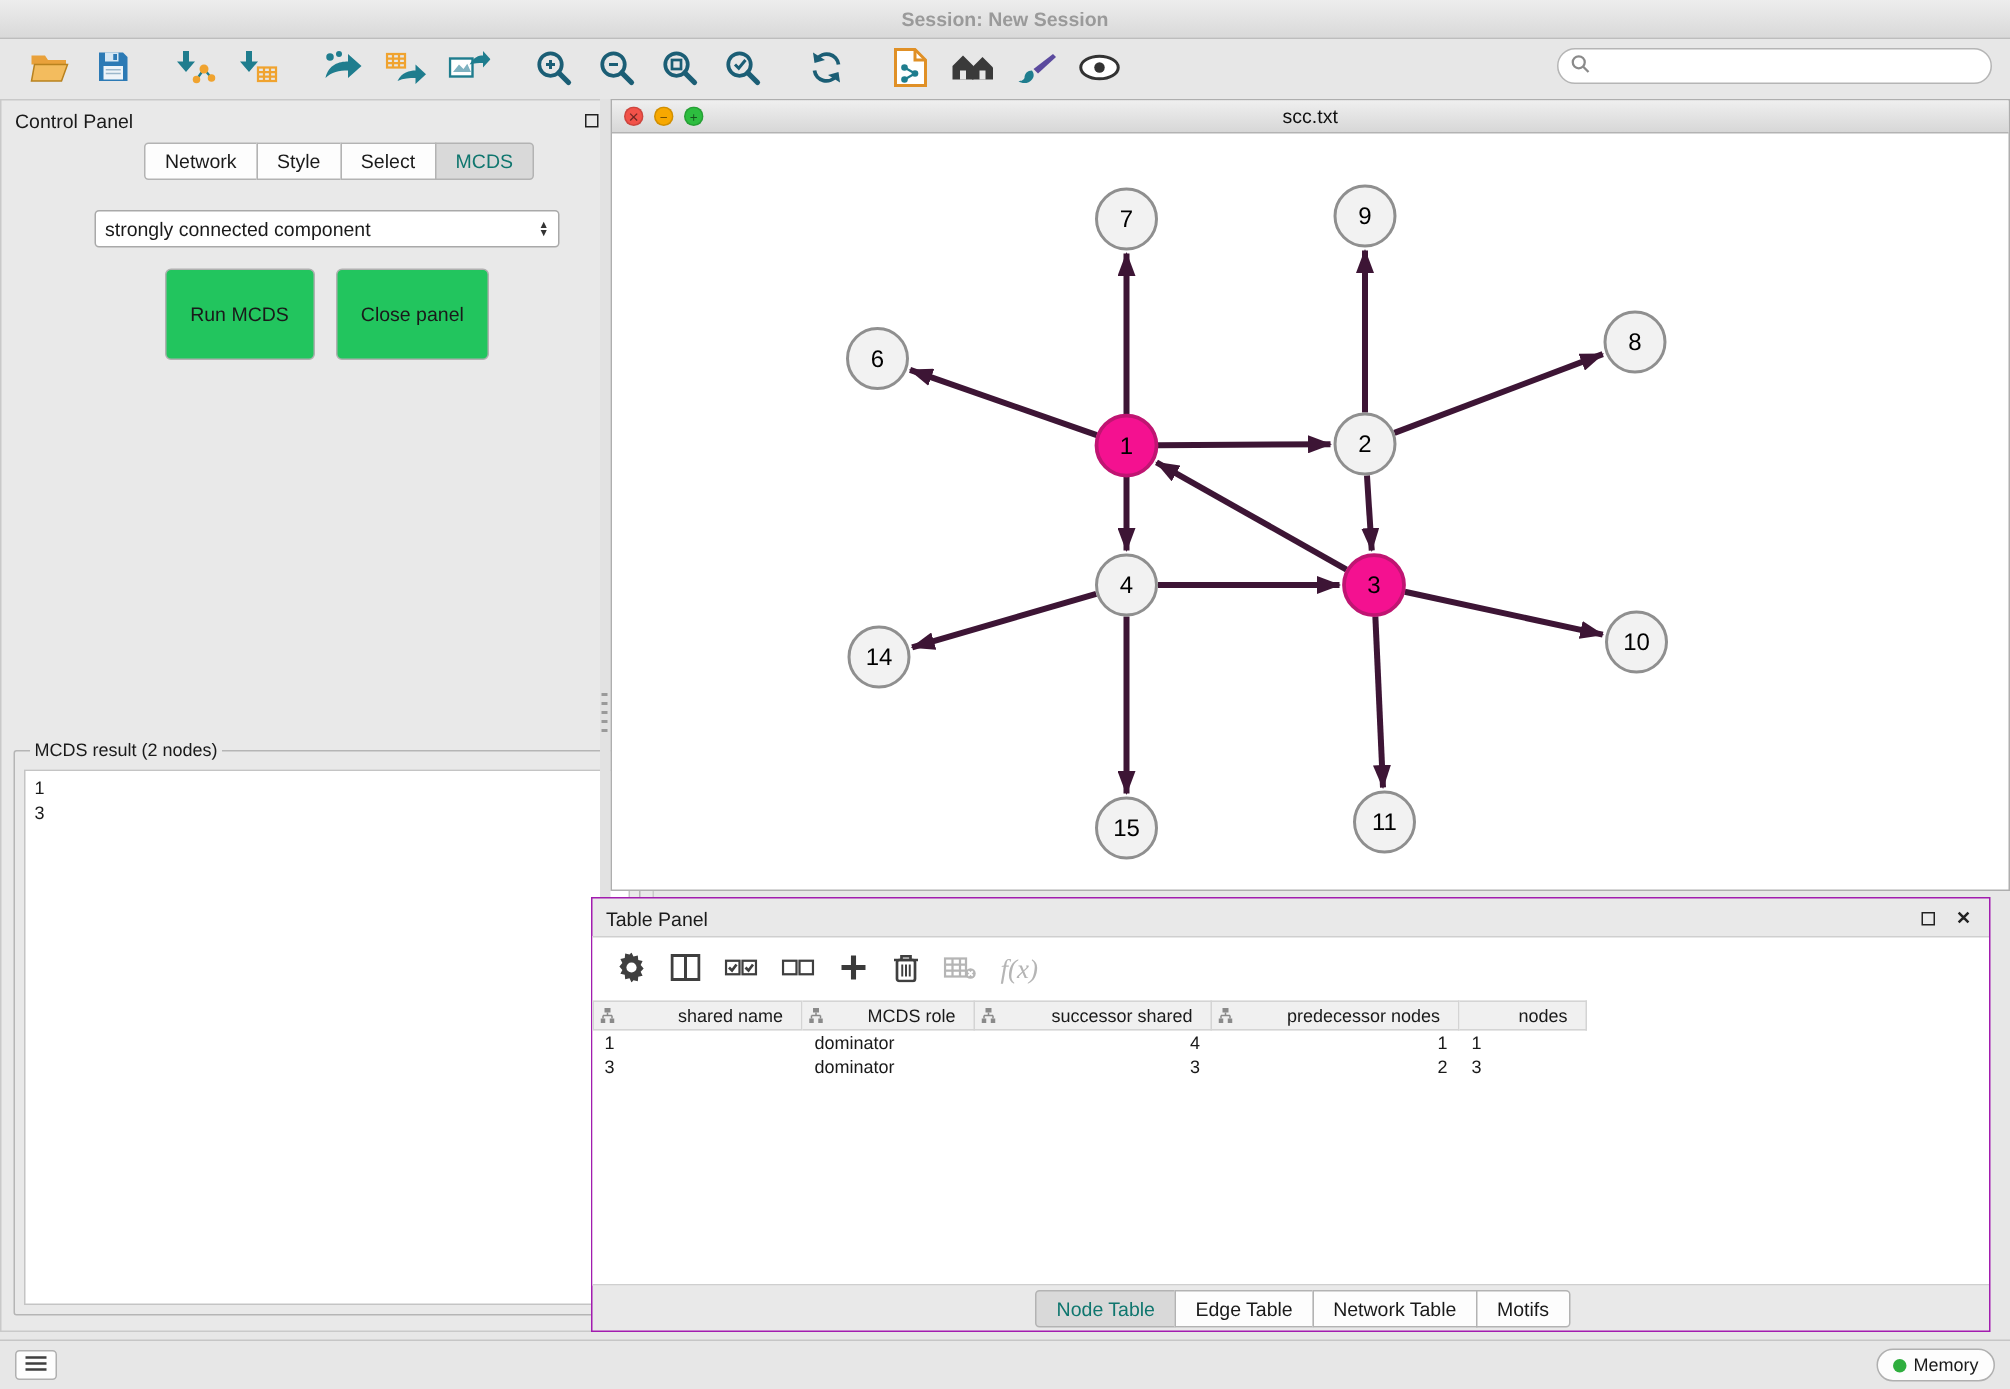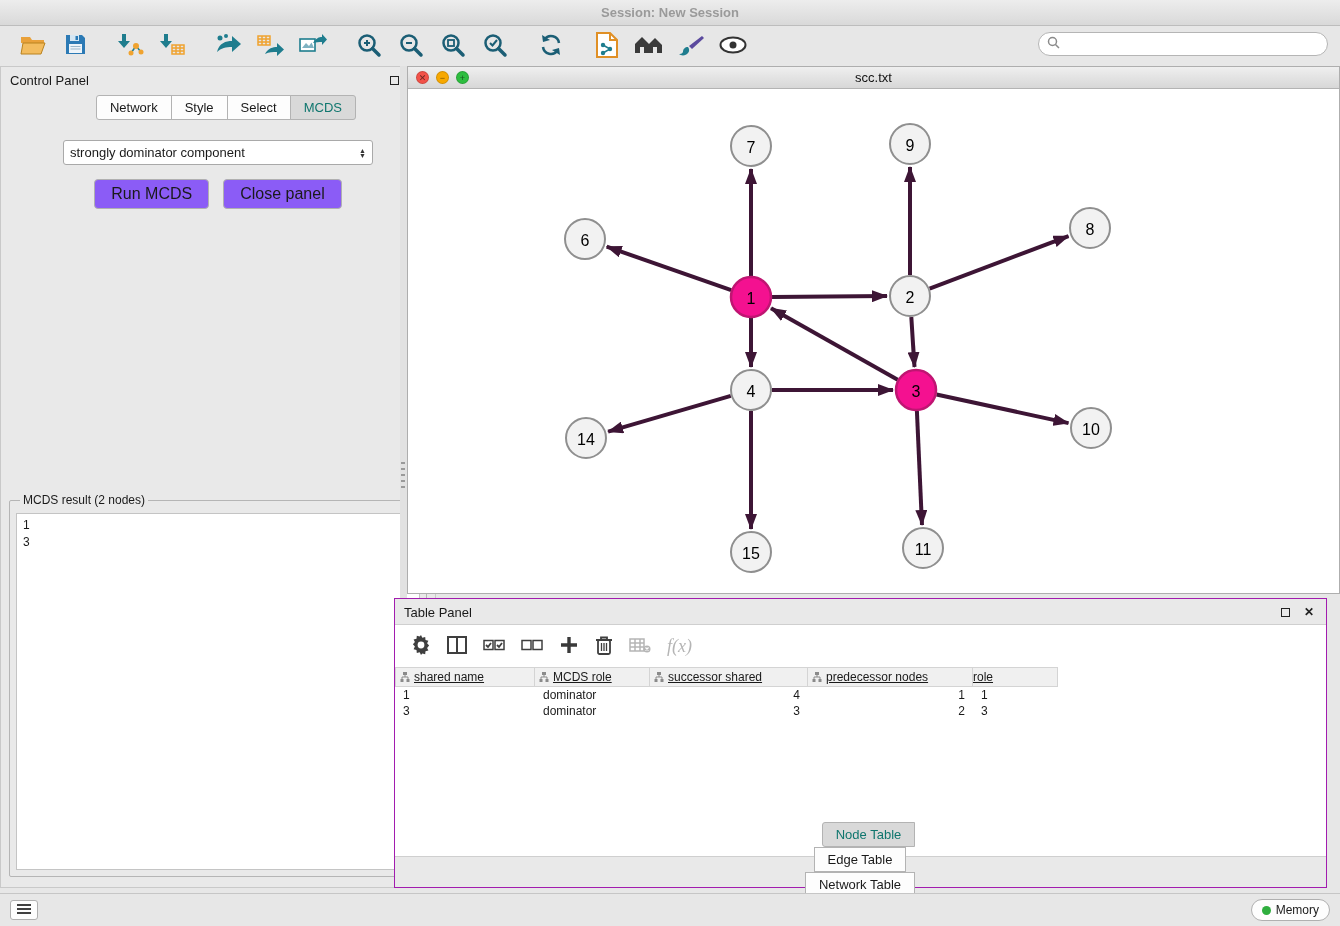--- a/index.html
+++ b/index.html
@@ -33,21 +33,21 @@
   .tab-btn:first-child { border-radius:3px 0 0 3px; margin-left:16px; }
   .tab-btn:last-child { border-radius:0 3px 3px 0; }
   .tab-btn.active { background:#d9d9d9; color:#0f766e; }
   .cp-body { padding-top:20px; text-align:center; }
   .opt-label { font-size:13px; margin-bottom:10px; }
   .dropdown { width:310px; height:25px; margin:0 auto; background:#fff; border:1px solid #a9a9a9; border-radius:3px;
     display:flex; align-items:center; padding:0 6px; text-align:left; }
   .dropdown .dd-value { flex:1; font-size:13px; }
   .dd-arrows { display:flex; flex-direction:column; line-height:5px; font-size:7px; color:#333; }
   .cp-buttons { margin-top:14px; display:flex; justify-content:center; gap:14px; }
-  .push-btn { background:#8b5cf6; border:1px solid #b0b0b0; border-radius:4px; padding:5px 16px; font-size:16px; font-family:"Liberation Sans",sans-serif; color:#1a1a1a; }
+  .push-btn { background:#22c55e; border:1px solid #b0b0b0; border-radius:4px; padding:22px 16px; font-size:13px; font-family:"Liberation Sans",sans-serif; color:#1a1a1a; }
   .mcds-fieldset { position:absolute; left:8px; right:8px; bottom:10px; height:384px; border:1px solid #b5b5b5; border-radius:2px; padding:6px; }
   .mcds-fieldset legend { font-size:12px; padding:0 3px; margin-left:4px; color:#1a1a1a; }
   .mcds-result-box { width:100%; height:100%; background:#fff; border:1px solid #c4c4c4; padding:3px 6px;
     font-size:12px; line-height:17px; white-space:pre; text-align:left; overflow:hidden; }
 
   
   .v-splitter { position:absolute; left:400px; top:66px; width:7px; height:822px; background:#e2e2e2; }
   .v-splitter .dots { position:absolute; top:396px; left:1px; width:4px; height:26px;
     background:repeating-linear-gradient(#9a9a9a 0 2px, transparent 2px 6px); }
 
@@ -66,25 +66,25 @@
   
   .table-panel { position:absolute; left:394px; top:598px; width:933px; height:290px; background:#e9e9e9; border:1px solid #a21caf; }
   .tp-body { position:absolute; left:0; right:0; top:25px; bottom:30px; background:#fff; border-top:1px solid #cfcfcf; border-bottom:1px solid #cfcfcf; }
   .tp-toolbar { height:42px; display:flex; align-items:center; gap:16px; padding:0 16px;text-align:center; }
   .tp-tool { display:flex; align-items:center; justify-content:center; }
   .fx { font-family:"Liberation Serif", serif; font-style:italic; font-size:18px; color:#b5b5b5; }
   .thead { display:flex; }
   .th { background:#f0f0f0; border:1px solid #d4d4d4; border-left:none; height:20px; display:flex; align-items:center; font-size:12px; }
   .th:first-child { border-left:1px solid #d4d4d4; }
   .th .col-icon { margin:0 4px; display:flex; }
-  .th .th-label { flex:1; text-align:left; padding-right:12px;text-decoration:underline; }
+  .th .th-label { flex:1; text-align:right; padding-right:12px; }
   .tr { display:flex; }
   .td { height:16px; font-size:12px; line-height:16px; padding:0 8px; overflow:hidden; }
   .cw0 { width:140px; } .cw1 { width:115px; } .cw2 { width:158px; } .cw3 { width:165px; } .cw4 { width:85px; }
-  .tp-tabs { position:absolute; left:0; right:0; bottom:2px; height:26px; display:flex; justify-content:center; align-items:center;flex-direction:column; }
+  .tp-tabs { position:absolute; left:0; right:0; bottom:2px; height:26px; display:flex; justify-content:center; align-items:center; }
 
   
   .statusbar { position:absolute; left:0; top:893px; width:1340px; height:33px; background:#e7e7e7; border-top:1px solid #c6c6c6;
     display:flex; align-items:center; padding:0 10px; }
   .status-left-btn { width:28px; height:20px; background:#fdfdfd; border:1px solid #b0b0b0; border-radius:3px;
     display:flex; align-items:center; justify-content:center; }
   .memory-btn { margin-left:auto; height:22px; background:#fdfdfd; border:1px solid #b0b0b0; border-radius:11px;
     display:flex; align-items:center; gap:5px; padding:0 10px; font-size:12px; }
   .green-dot { width:9px; height:9px; border-radius:50%; background:#2fae3e; display:inline-block; }
 </style>
@@ -249,21 +249,21 @@
     <span class="winbtn">✕</span>
   </div>
   <div class="cp-tabs">
     <button class="tab-btn">Network</button>
     <button class="tab-btn">Style</button>
     <button class="tab-btn">Select</button>
     <button class="tab-btn active">MCDS</button>
   </div>
   <div class="cp-body">
     <div class="dropdown">
-      <span class="dd-value">strongly dominator component</span>
+      <span class="dd-value">strongly connected component</span>
       <span class="dd-arrows">
           <span>▲</span>
           <span>▼</span>
         </span>
     </div>
     <div class="cp-buttons">
       <button class="push-btn">Run MCDS</button>
       <button class="push-btn">Close panel</button>
     </div>
   </div>
@@ -463,21 +463,21 @@
             <svg width="10" height="10" viewBox="0 0 10 10">
               <rect x="3" y="0" width="4" height="3" fill="#8a8a8a"></rect>
               <path d="M5 3v2M2 5h6M2 5v2M8 5v2" stroke="#8a8a8a" stroke-width="1" fill="none"></path>
               <rect x="0.5" y="7" width="3" height="3" fill="#8a8a8a"></rect>
               <rect x="6.5" y="7" width="3" height="3" fill="#8a8a8a"></rect>
             </svg>
           </span>
         <span class="th-label">predecessor nodes</span>
       </div>
       <div class="th cw4">
-        <span class="th-label">role</span>
+        <span class="th-label">nodes</span>
       </div>
     </div>
     <div id="table-body">
         <div class="tr">
           <div class="td cw0" style="text-align: left;">1</div>
           <div class="td cw1" style="text-align: left;">dominator</div>
           <div class="td cw2" style="text-align: right;">4</div>
           <div class="td cw3" style="text-align: right;">1</div>
           <div class="td cw4" style="text-align: left;">1</div>
         </div>

